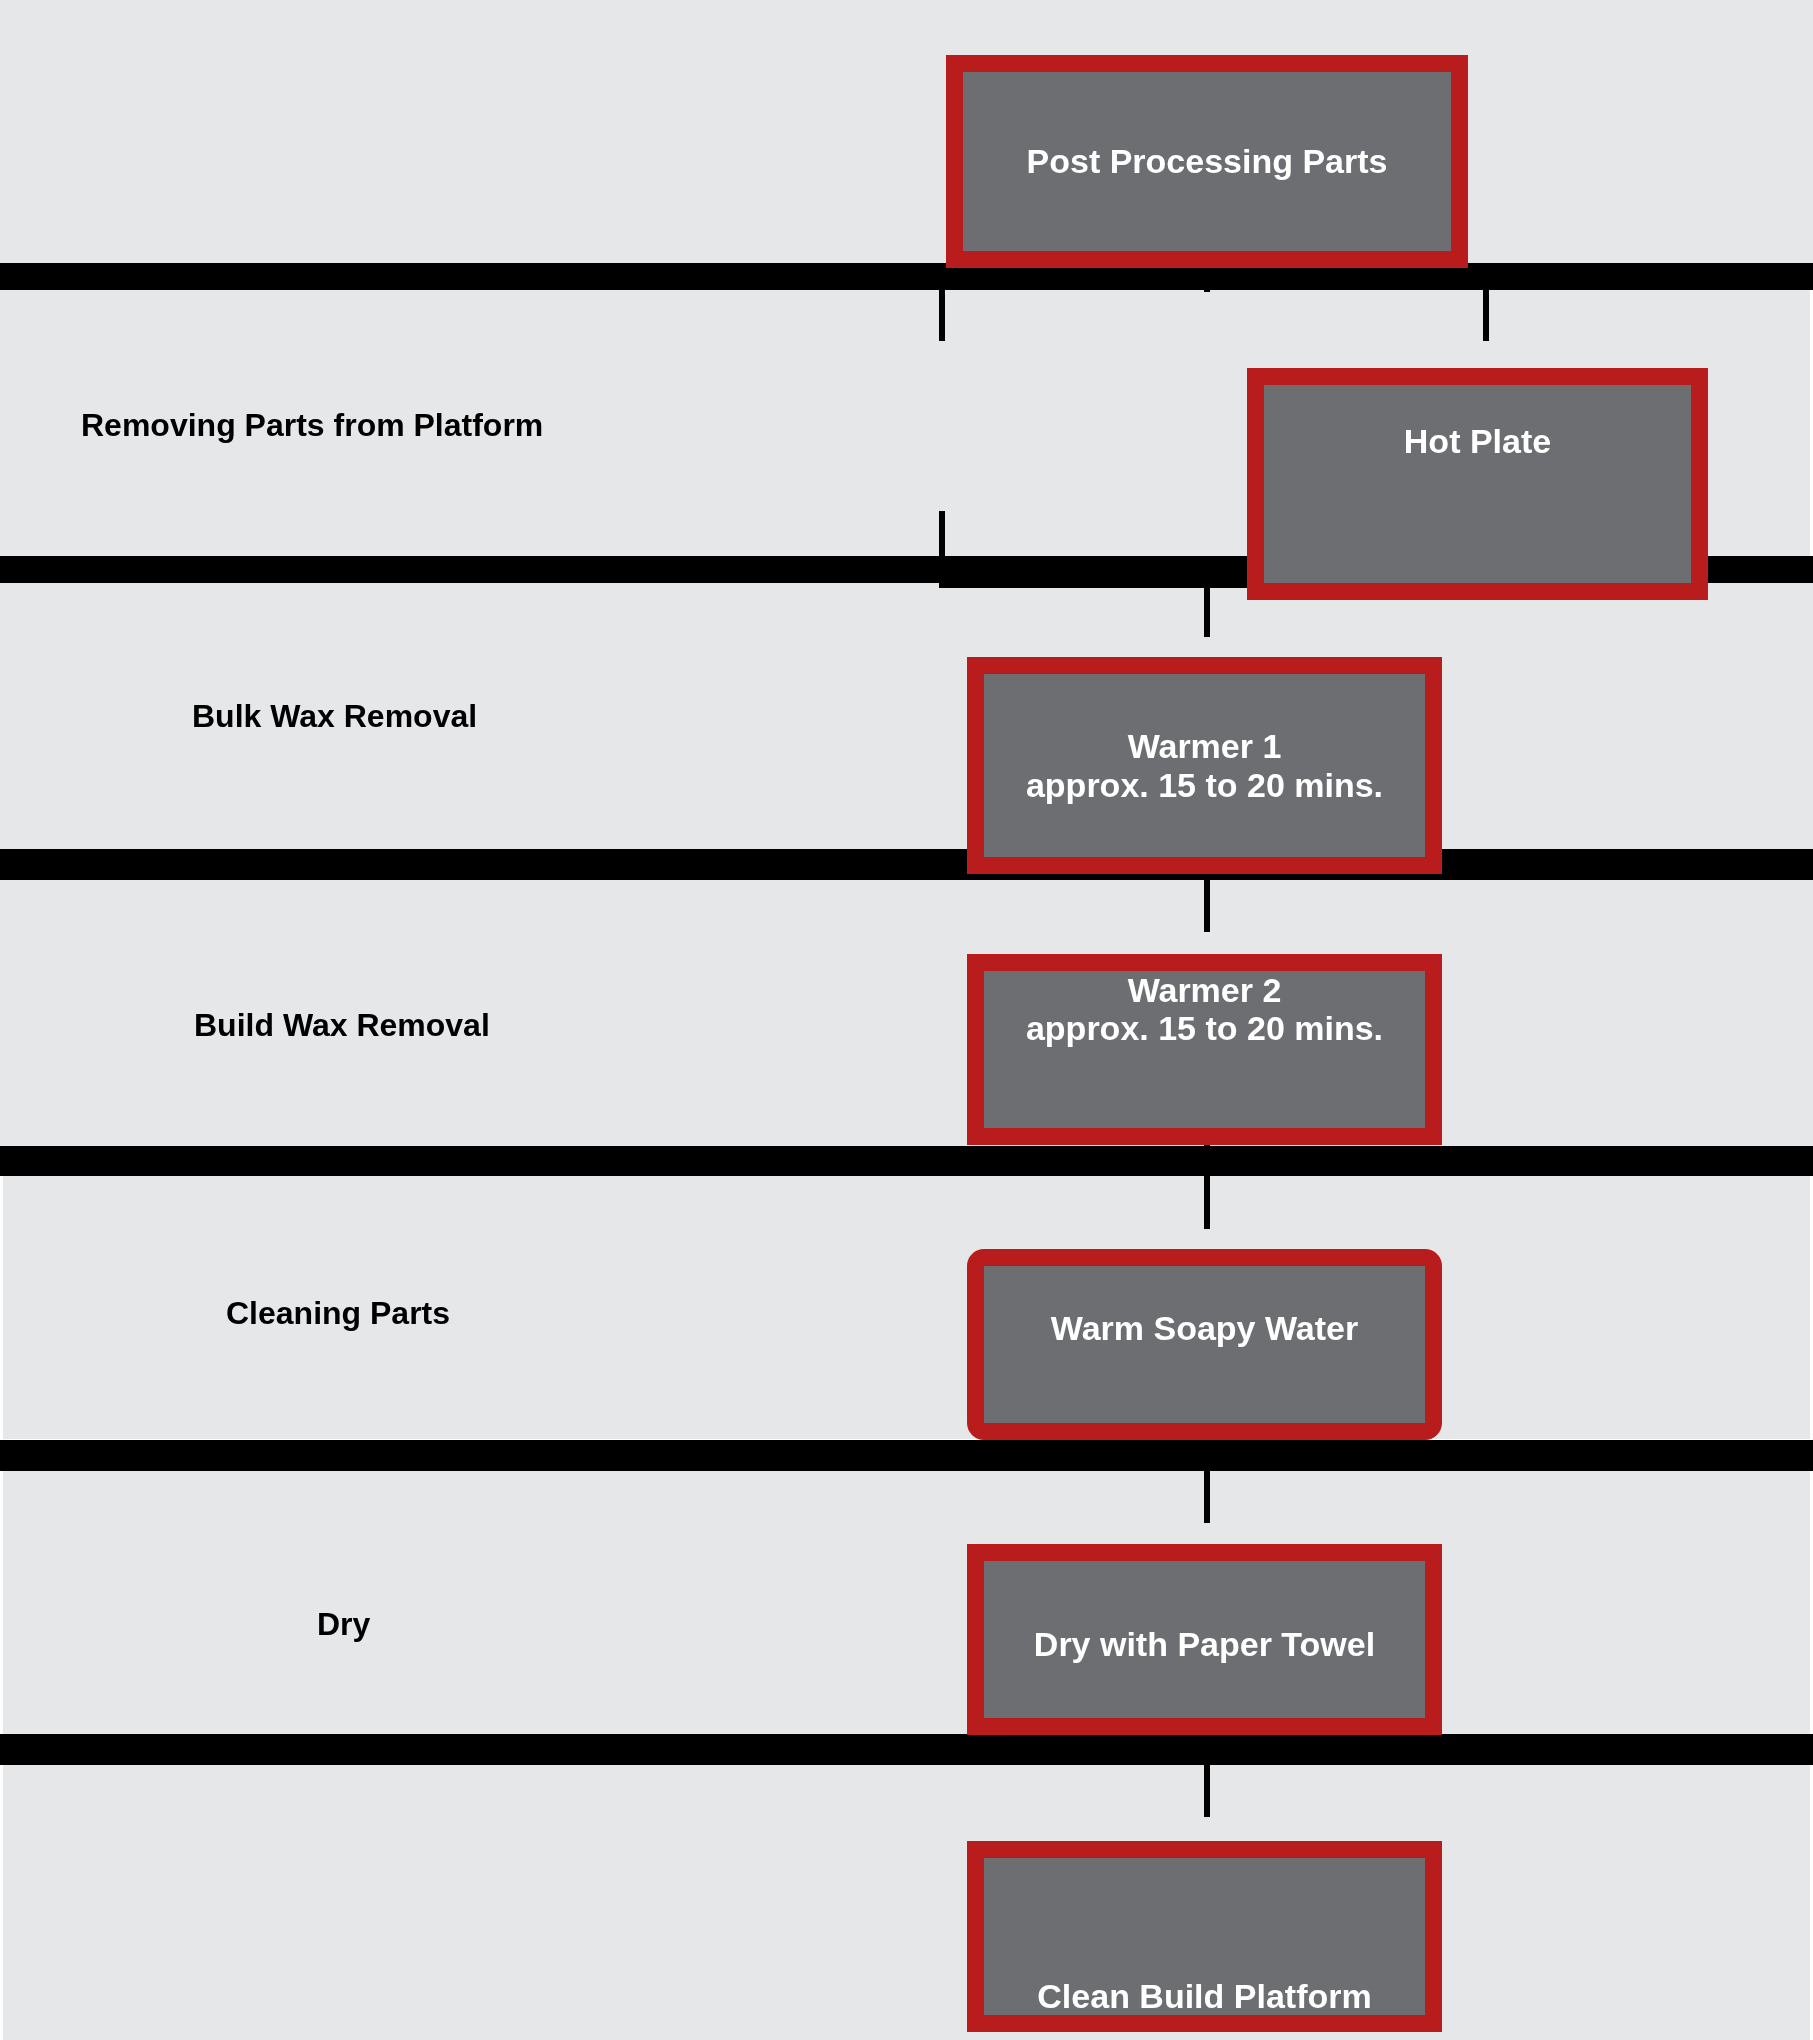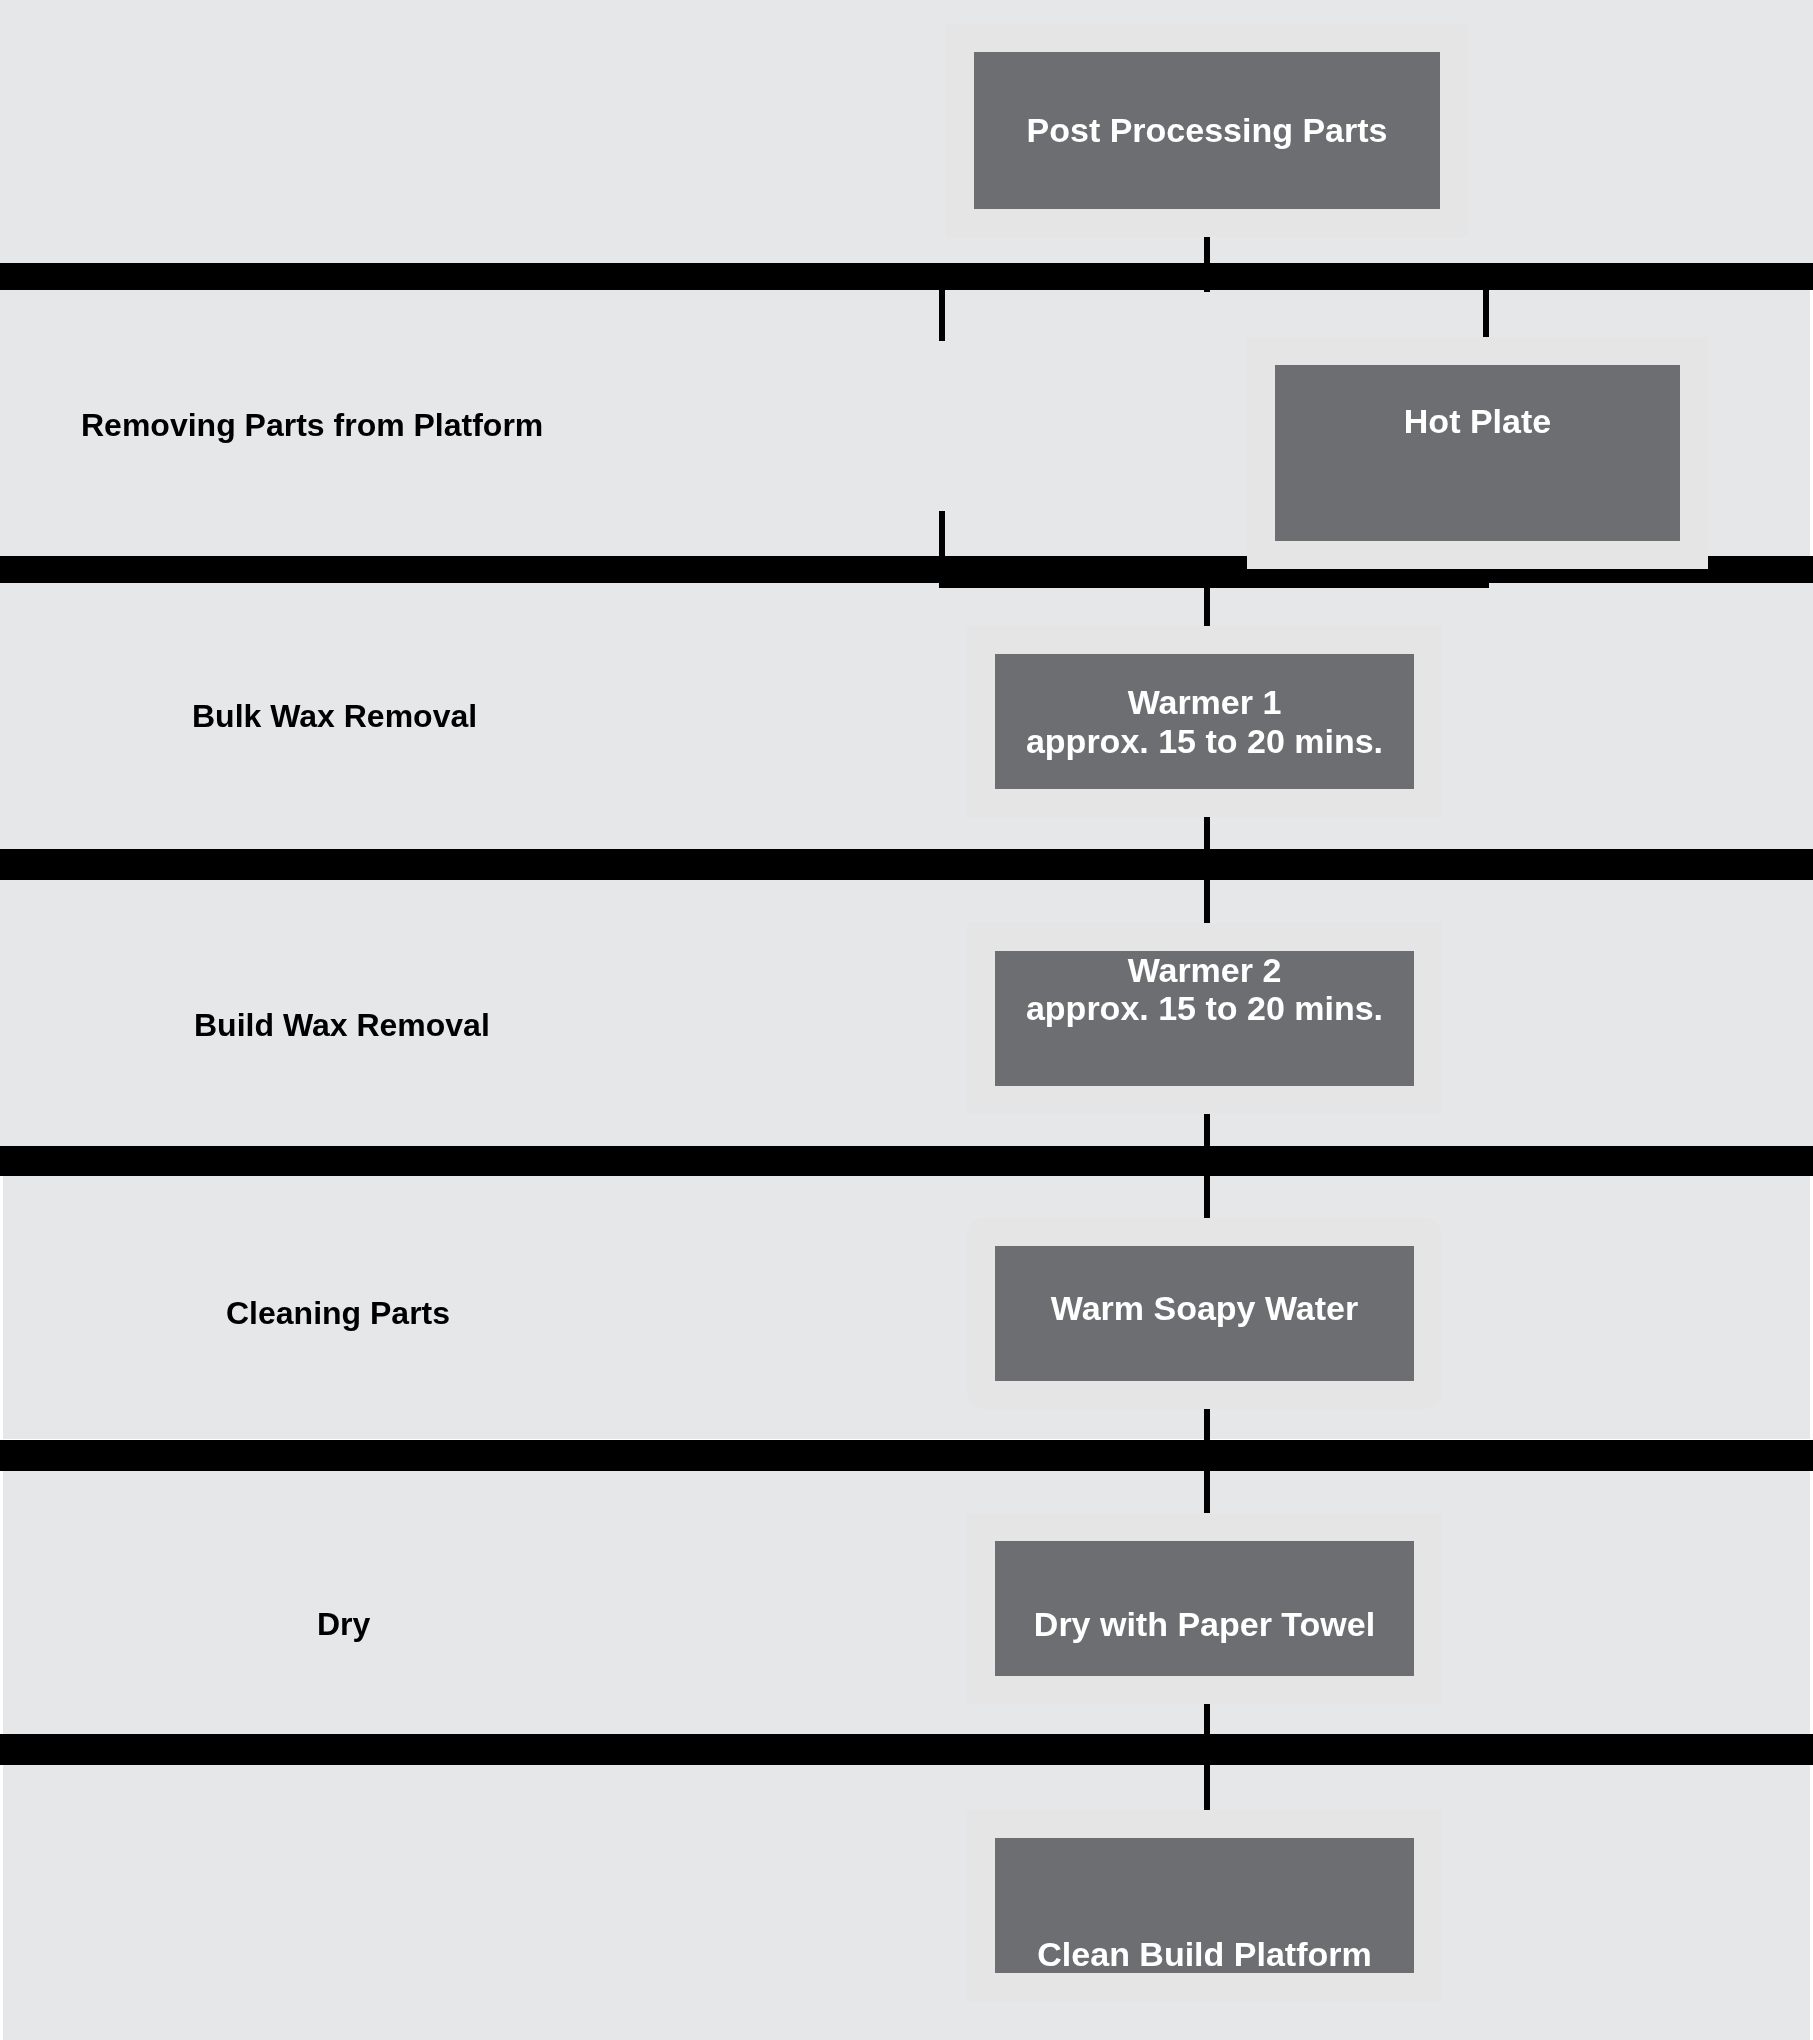--- a/index.html
+++ b/index.html
@@ -34,24 +34,25 @@
     width: 6px;
   }
   .conn-h {
     position: absolute;
     background: #000000;
     height: 6px;
   }
   
   .node {
     position: absolute;
-    background: #e5e5e5;
-    padding: 28px;
+    background: #b91c1c;
+    padding: 17px;
     box-sizing: border-box;
     z-index: 5;
+    margin-top: 31px;
   }
   .node-inner {
     width: 100%;
     height: 100%;
     background: #6d6e71;
     display: flex;
     flex-direction: column;
     align-items: center;
     box-sizing: border-box;
   }
@@ -134,21 +135,21 @@
     </div>
   </div>
 
 
   <div class="node" style="left:1247px; top:337px; width:461px; height:232px;">
     <div class="node-inner" style="justify-content:flex-start; padding-top:37px;">
       <span class="node-label">Hot Plate</span>
     </div>
   </div>
 
-  <div class="node" style="left:967px; top:626px; width:475px; height:191px;">
+  <div class="node" style="left:967px; top:626px; width:475px; height:217px;">
     <div class="node-inner" style="justify-content:center;">
       <span class="node-label">Warmer 1
 approx. 15 to 20 mins.</span>
     </div>
   </div>
 
   <div class="node" style="left:967px; top:923px; width:475px; height:191px;">
     <div class="node-inner" style="">
       <span class="node-label">Warmer 2
 approx. 15 to 20 mins.</span>

